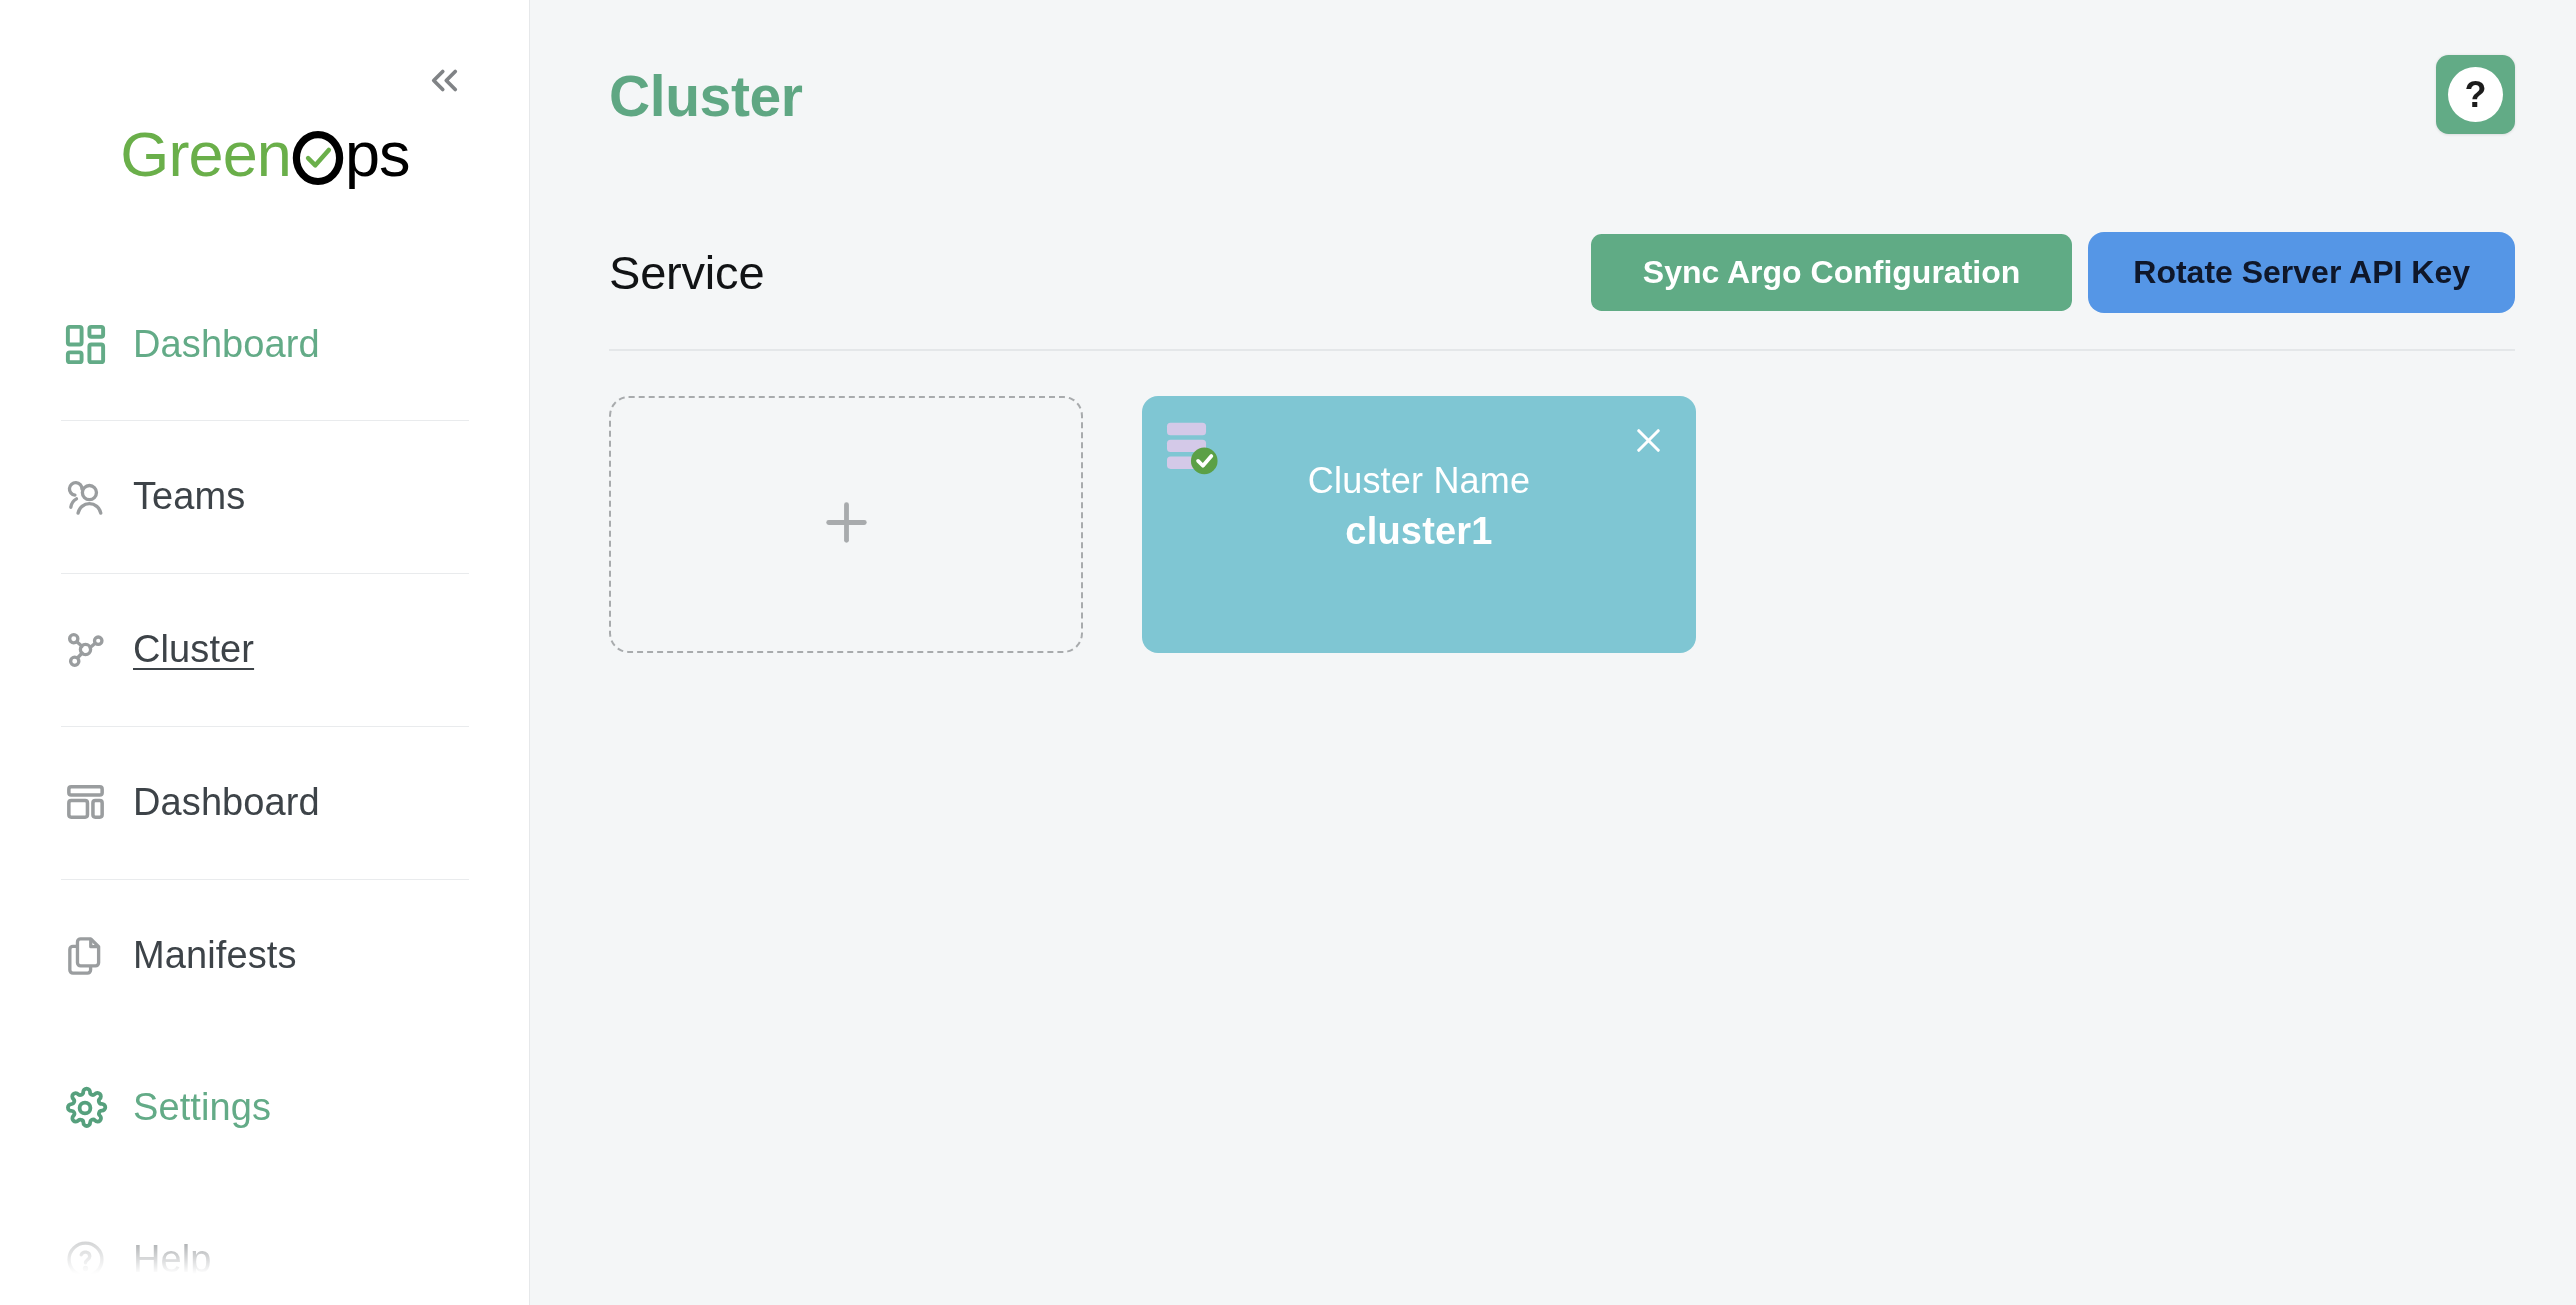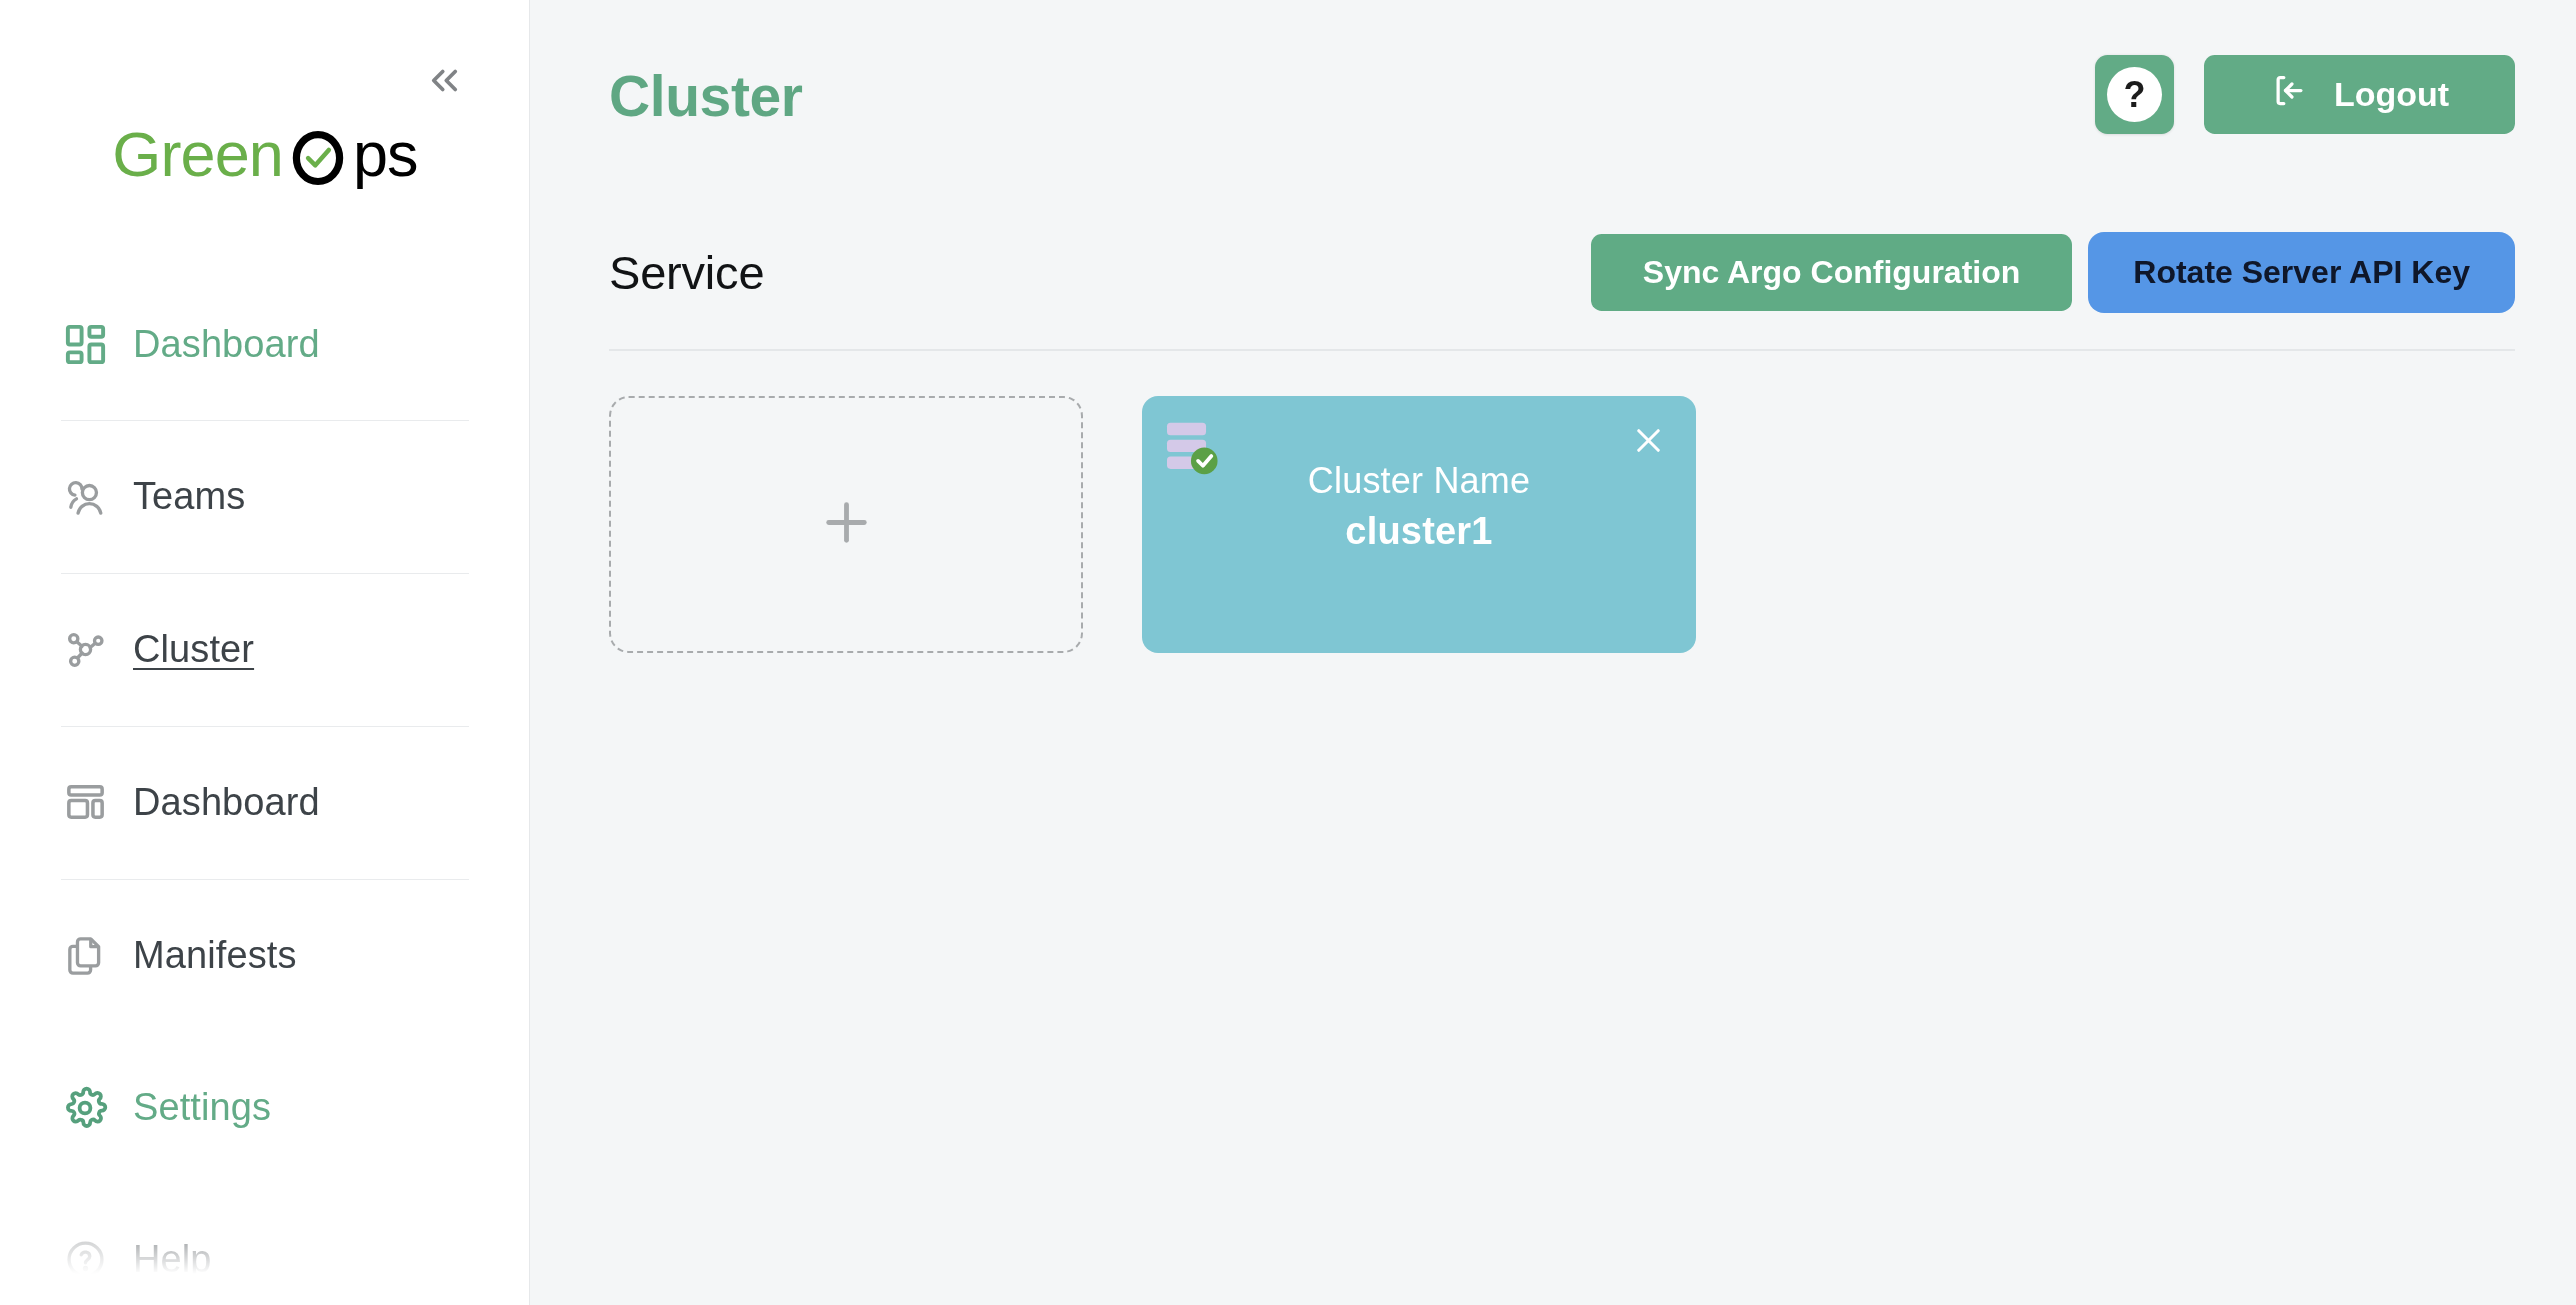--- a/index.html
+++ b/index.html
@@ -46,21 +46,21 @@
 
   .logo-wrap {
     position: absolute;
     top: 123px;
     left: 0;
     width: 530px;
     text-align: center;
     display: flex;
     align-items: center;
     justify-content: center;
-    gap: 8px;
+    gap: 0px;
   }
   .logo-text {
     font-size: 63px;
     font-weight: 400;
     letter-spacing: -0.9px;
     line-height: 1;
     font-family: "Liberation Sans", sans-serif;
   }
   .logo-green { color: #6aaf4a; }
   .logo-black { color: #000000; }
@@ -462,30 +462,20 @@
     <div class="main-inner">
 
       <div class="topbar">
         <h1 class="page-title">Cluster</h1>
 
         <div class="topbar-actions">
           <button class="help-btn">
             <span class="help-circle">?</span>
           </button>
 
-          <button class="logout-btn">
-            <span>
-              <svg width="39" height="39" viewBox="0 0 24 24" fill="none" stroke="#ffffff" stroke-width="2" stroke-linecap="round" stroke-linejoin="round">
-                <path d="M8.5 4H6.2A1.2 1.2 0 0 0 5 5.2v13.6A1.2 1.2 0 0 0 6.2 20h2.3"></path>
-                <polyline points="13.5,8 9.5,12 13.5,16"></polyline>
-                <line x1="9.7" y1="12" x2="19" y2="12"></line>
-              </svg>
-            </span>
-            <span>Logout</span>
-          </button>
         </div>
       </div>
 
       <div class="section-row">
         <h2 class="section-title">Service</h2>
 
         <div class="section-actions">
           <button class="btn-sync">
             <span>Sync Argo Configuration</span>
           </button>

